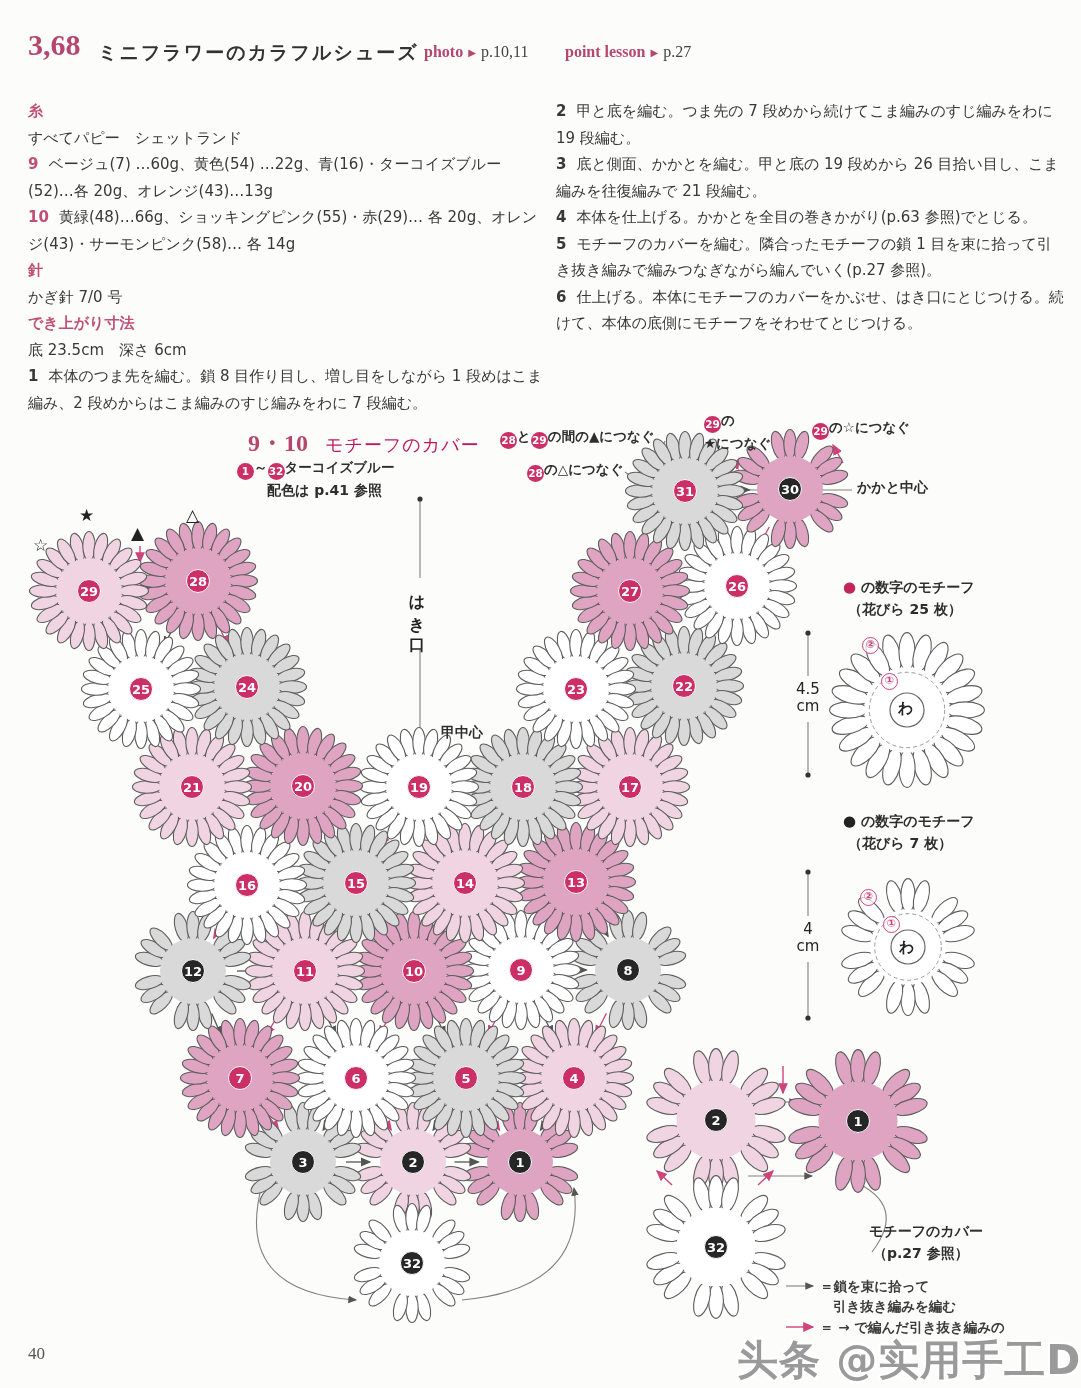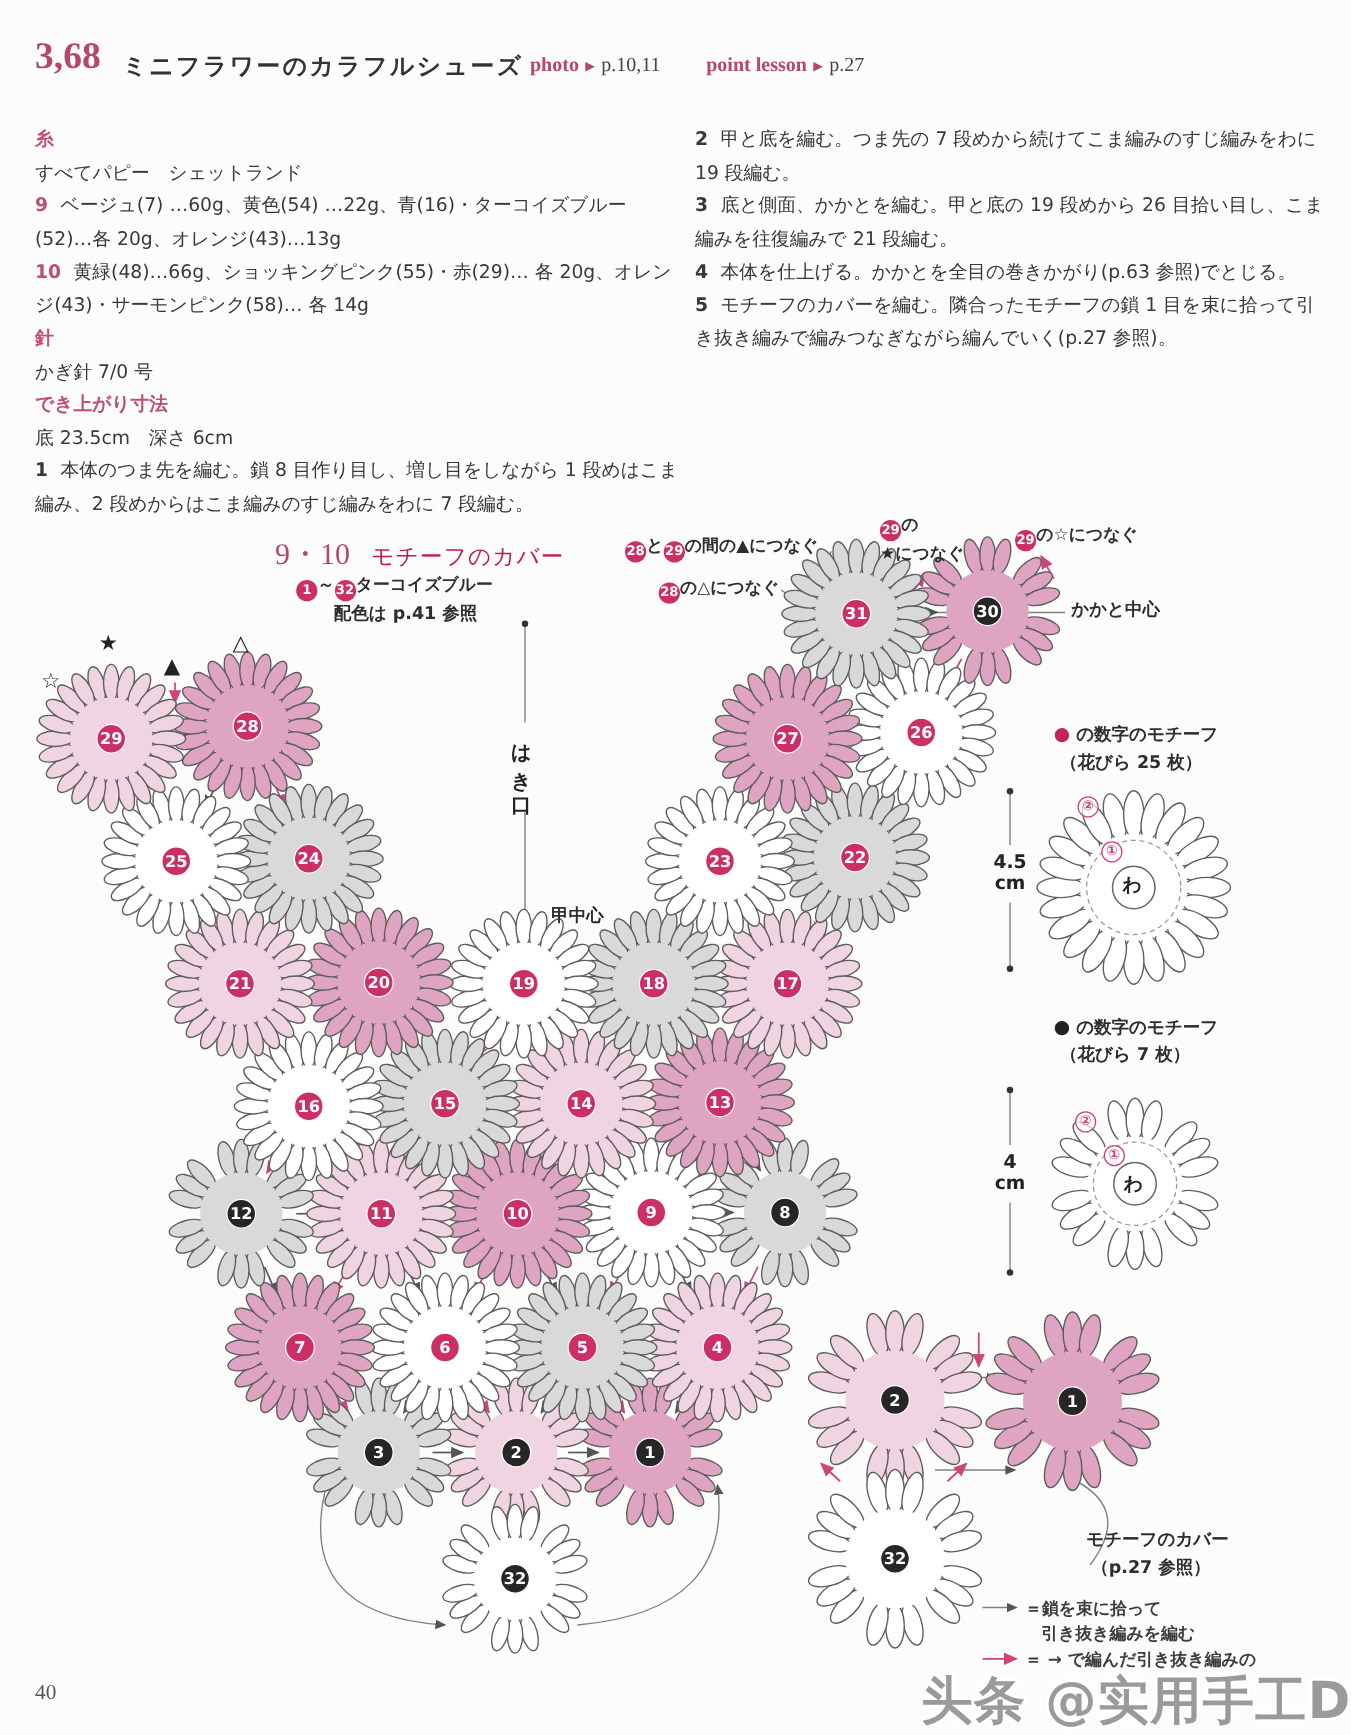--- a/index.html
+++ b/index.html
@@ -18,29 +18,29 @@
   .col .ph { color:#c04f78; font-weight:bold; }
   .col .pn { color:#c04f78; font-weight:bold; margin-right:10px; }
   .col .sn { font-weight:bold; margin-right:10px; }
   
   .bdg { display:inline-flex; width:17px; height:17px; border-radius:50%;
          background:#cb2f66; color:#fff; font-size:10.5px; font-weight:bold;
          align-items:center; justify-content:center; vertical-align:-3px; }
   .circ { display:inline-block; width:17px; height:17px; border:1.4px solid #d0437a;
           color:#d0437a; border-radius:50%; font-size:11px; font-weight:bold;
           text-align:center; line-height:14px; background:rgba(255,255,255,.7); }
-  .dtitle-num { font-family:"Liberation Serif", serif; font-size:24px; font-weight:normal; color:#b5476e; }
+  .dtitle-num { font-family:"Liberation Serif", serif; font-size:24px; font-weight:bold; color:#b5476e;margin-left:28px; }
   .dtitle { font-size:18px; font-weight:normal; color:#be185d; letter-spacing:1px; }
   .ann { font-size:13.5px; font-weight:bold; color:#2e2e2e; }
   .sm { font-size:14px; font-weight:bold; color:#2e2e2e; }
   .dot25 { color:#c2255c; font-size:15px; }
   .dot7 { color:#222; font-size:15px; }
   .vert { writing-mode:vertical-rl; text-orientation:upright; font-size:16px;
           font-weight:bold; letter-spacing:3px; color:#222; }
-  .meas { font-size:15px; font-weight:bold; line-height:17px; text-align:center; width:36px; color:#222; }
+  .meas { font-size:15px; font-weight:normal; line-height:17px; text-align:center; width:36px; color:#222; }
   .star { font-size:17px; color:#222; }
   .wa { font-size:15px; font-weight:bold; color:#222; }
   .keytxt { font-size:13.5px; font-weight:bold; color:#3c3c3c; }
   .watermark { position:absolute; z-index:9; font-size:41px; font-weight:bold; color:#9a9a9a;
     letter-spacing:1px; white-space:nowrap;
     text-shadow:-2px -2px 0 #fff,2px -2px 0 #fff,-2px 2px 0 #fff,2px 2px 0 #fff,
                  0 -2px 0 #fff,0 2px 0 #fff,-2px 0 0 #fff,2px 0 0 #fff; }
   .pageno { font-family:"Liberation Serif", serif; font-size:17px; color:#555; }
   svg#diag { position:absolute; left:0; top:0; z-index:1; }
 </style>
@@ -72,20 +72,21 @@
   <div class="ph">でき上がり寸法</div>
   <div>底 23.5cm　深さ 6cm</div>
   <div><span class="sn">1</span><span>本体のつま先を編む。鎖 8 目作り目し、増し目をしながら 1 段めはこま編み、2 段めからはこま編みのすじ編みをわに 7 段編む。</span></div>
 </section>
 
 <section class="col" style="left:556px; top:98px; width:510px;">
   <div><span class="sn">2</span><span>甲と底を編む。つま先の 7 段めから続けてこま編みのすじ編みをわに 19 段編む。</span></div>
   <div><span class="sn">3</span><span>底と側面、かかとを編む。甲と底の 19 段めから 26 目拾い目し、こま編みを往復編みで 21 段編む。</span></div>
   <div><span class="sn">4</span><span>本体を仕上げる。かかとを全目の巻きかがり(p.63 参照)でとじる。</span></div>
   <div><span class="sn">5</span><span>モチーフのカバーを編む。隣合ったモチーフの鎖 1 目を束に拾って引き抜き編みで編みつなぎながら編んでいく(p.27 参照)。</span></div>
+  <div><span class="sn">6</span><span>仕上げる。本体にモチーフのカバーをかぶせ、はき口にとじつける。続けて、本体の底側にモチーフをそわせてとじつける。</span></div>
 </section>
 
 <svg id="diag" width="1081" height="1388" viewBox="0 0 1081 1388">
     <defs>
     <marker id="mg" markerWidth="9" markerHeight="8" refX="7" refY="3.5" orient="auto">
         <path d="M0,0L8,3.5L0,7Z" fill="#555555"></path>
       </marker>
     <marker id="mp" markerWidth="9" markerHeight="8" refX="7" refY="3.5" orient="auto">
         <path d="M0,0L8,3.5L0,7Z" fill="#d0437a"></path>
       </marker>

